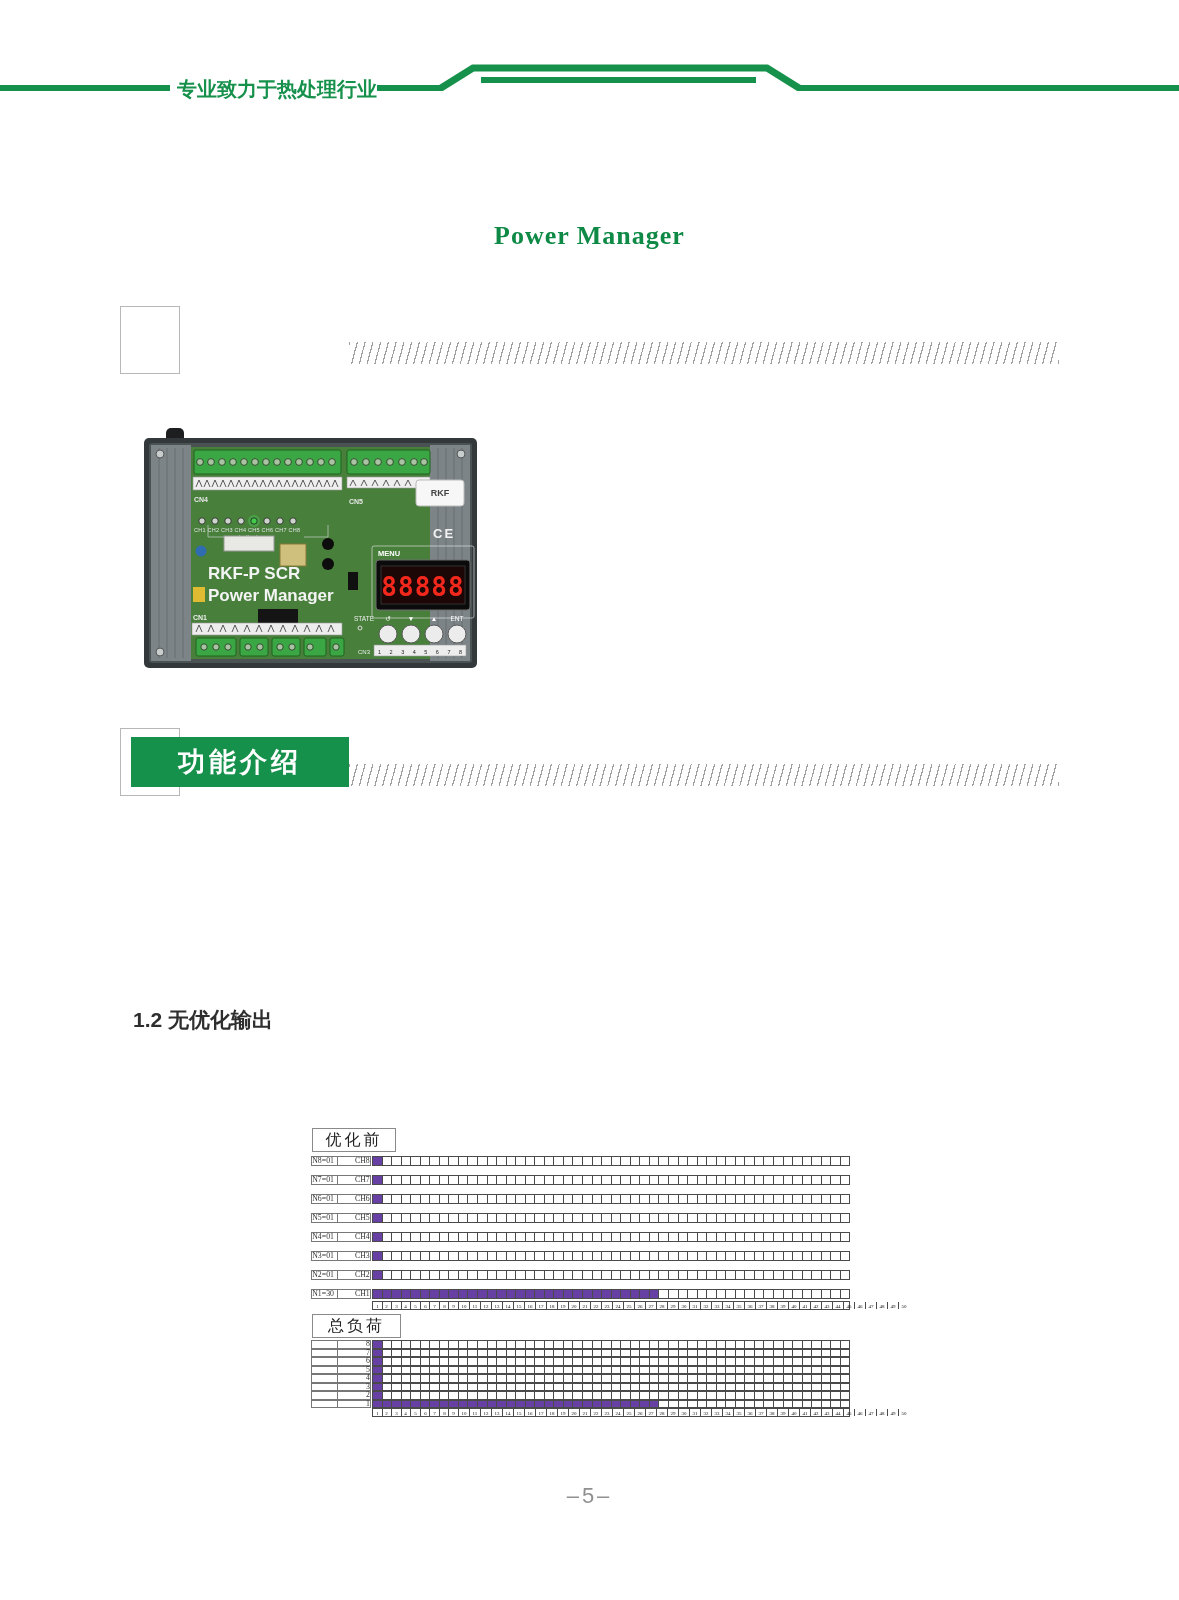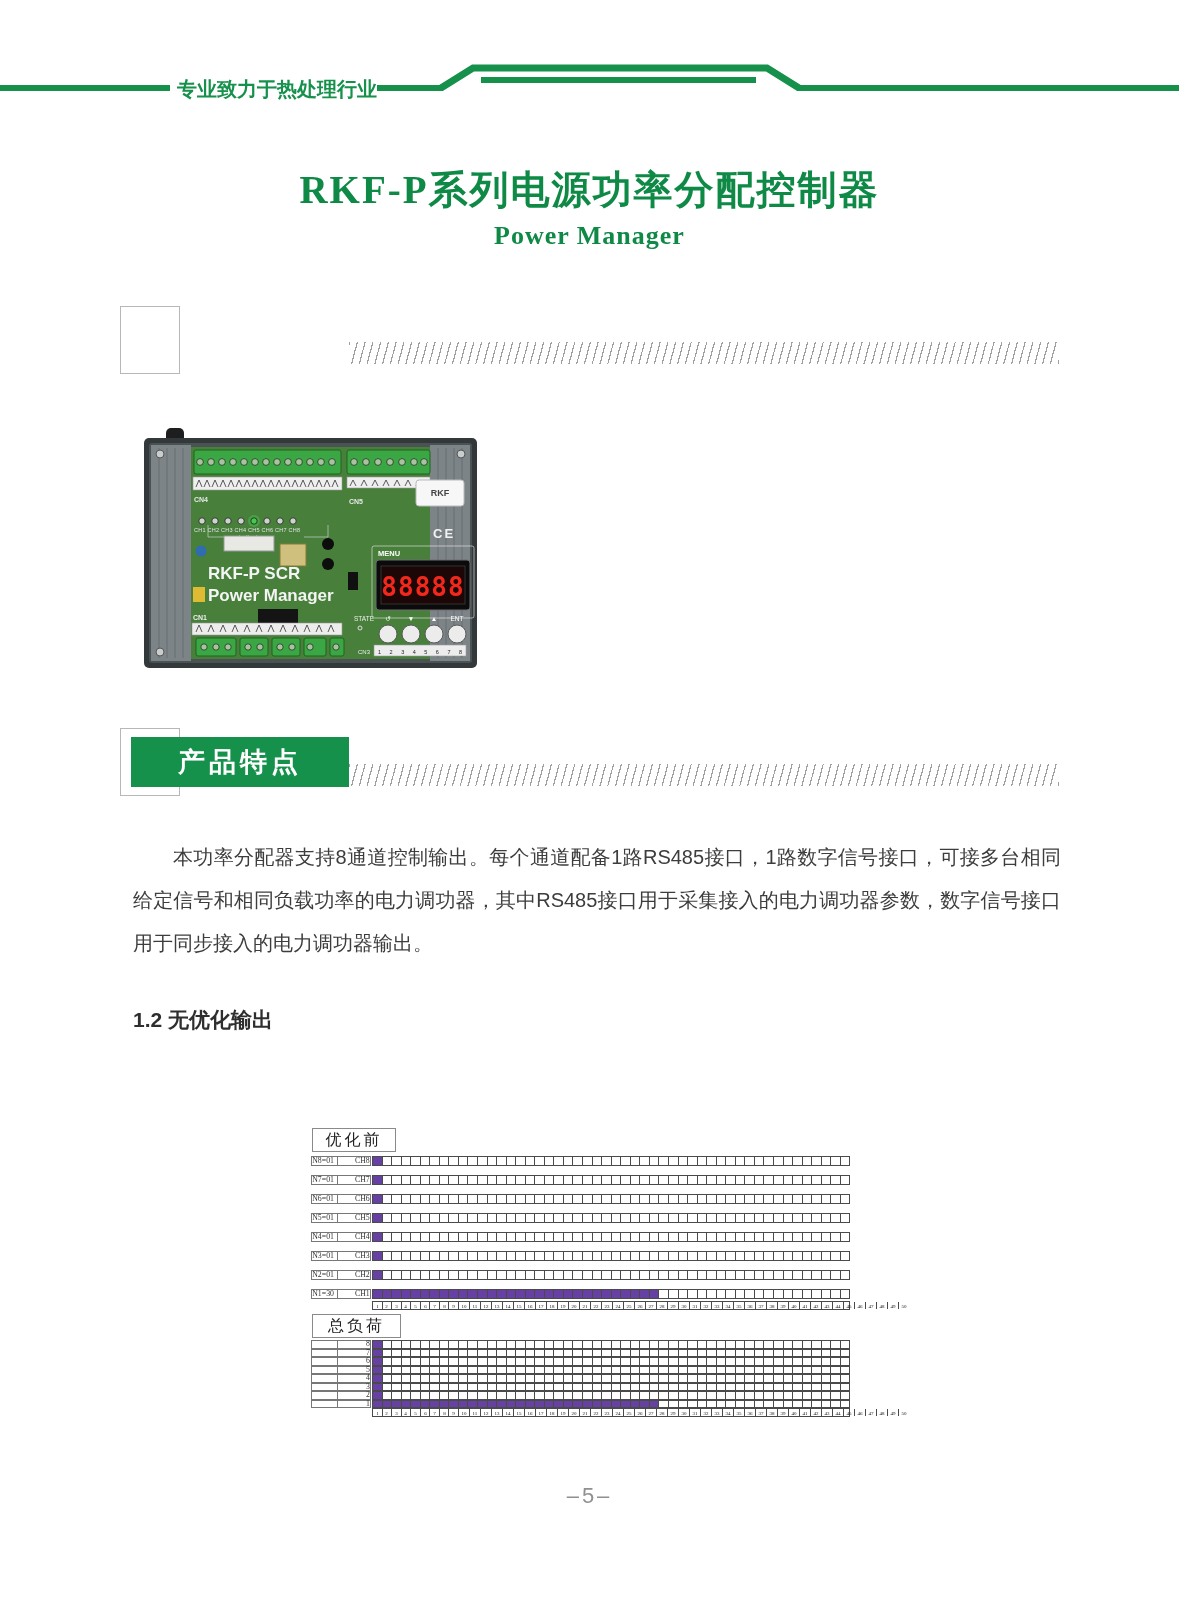--- a/index.html
+++ b/index.html
@@ -49,21 +49,20 @@
 
   <svg class="ribbon" width="1179" height="120" viewBox="0 0 1179 120">
     <rect x="0" y="85" width="170" height="6" fill="#16914C"></rect>
     <text x="177" y="96" font-size="20" font-weight="600" fill="#16914C">专业致力于热处理行业</text>
     <rect x="377" y="85" width="66" height="6" fill="#16914C"></rect>
     <path d="M441 88 L473 68 L767 68 L799 88" fill="none" stroke-width="7" stroke="#16914C"></path>
     <rect x="481" y="77" width="275" height="6" fill="#16914C"></rect>
     <rect x="797" y="85" width="382" height="6" fill="#16914C"></rect>
   </svg>
 
-  <h1 class="page-title" style="color: rgb(14, 138, 70);">RKF-P系列电源功率分配控制器</h1>
   <h2 class="page-subtitle" style="color: rgb(14, 138, 70);">Power Manager</h2>
 
   <div class="sec-block" style="top:306px">
     <div class="sec-ghost" style="top:0"></div>
     <div class="sec-hatch" style="top:36px"></div>
   </div>
 
   <svg class="device-svg" width="345" height="258" viewBox="0 0 345 258">
     <rect x="28" y="4" width="18" height="16" rx="5" fill="#1c1e1f"></rect>
     <rect x="6" y="14" width="333" height="230" rx="5" fill="#33383a"></rect>
@@ -178,26 +177,25 @@
       <circle cx="154" cy="223" r="3.2"></circle>
         <circle cx="172" cy="223" r="3.2"></circle>
         <circle cx="198" cy="223" r="3.2"></circle>
     </g>
   </svg>
 
 
   <div class="sec-block" style="top:728px">
     <div class="sec-ghost" style="top:0"></div>
     <div class="sec-green" style="top: 9px; background: rgb(22, 145, 76);">
-      <span>产品特点</span>
+      <span>功能介绍</span>
     </div>
     <div class="sec-hatch" style="top:36px"></div>
   </div>
 
-  <p class="body-text functions-body">本功率分配器支持8通道控制输出。每个通道配备1路RS485接口，1路数字信号接口，可接多台相同给定信号和相同负载功率的电力调功器，其中RS485接口用于采集接入的电力调功器参数，数字信号接口用于同步接入的电力调功器输出。</p>
 
   <h3 class="sub-heading">1.2 无优化输出</h3>
 
   <div id="chart">
       <div class="chart-tag" style="left: 1px; top: 2px; width: 84px; height: 24px;">优化前</div>
       <div class="lblbox" style="left: 0px; top: 30px; width: 27px; height: 10px;">
         <span class="lbltxt">N8=01</span>
       </div>
       <div class="lblbox right" style="left: 26px; top: 30px; width: 34px; height: 10px;">
         <span class="lbltxt">CH8</span>

